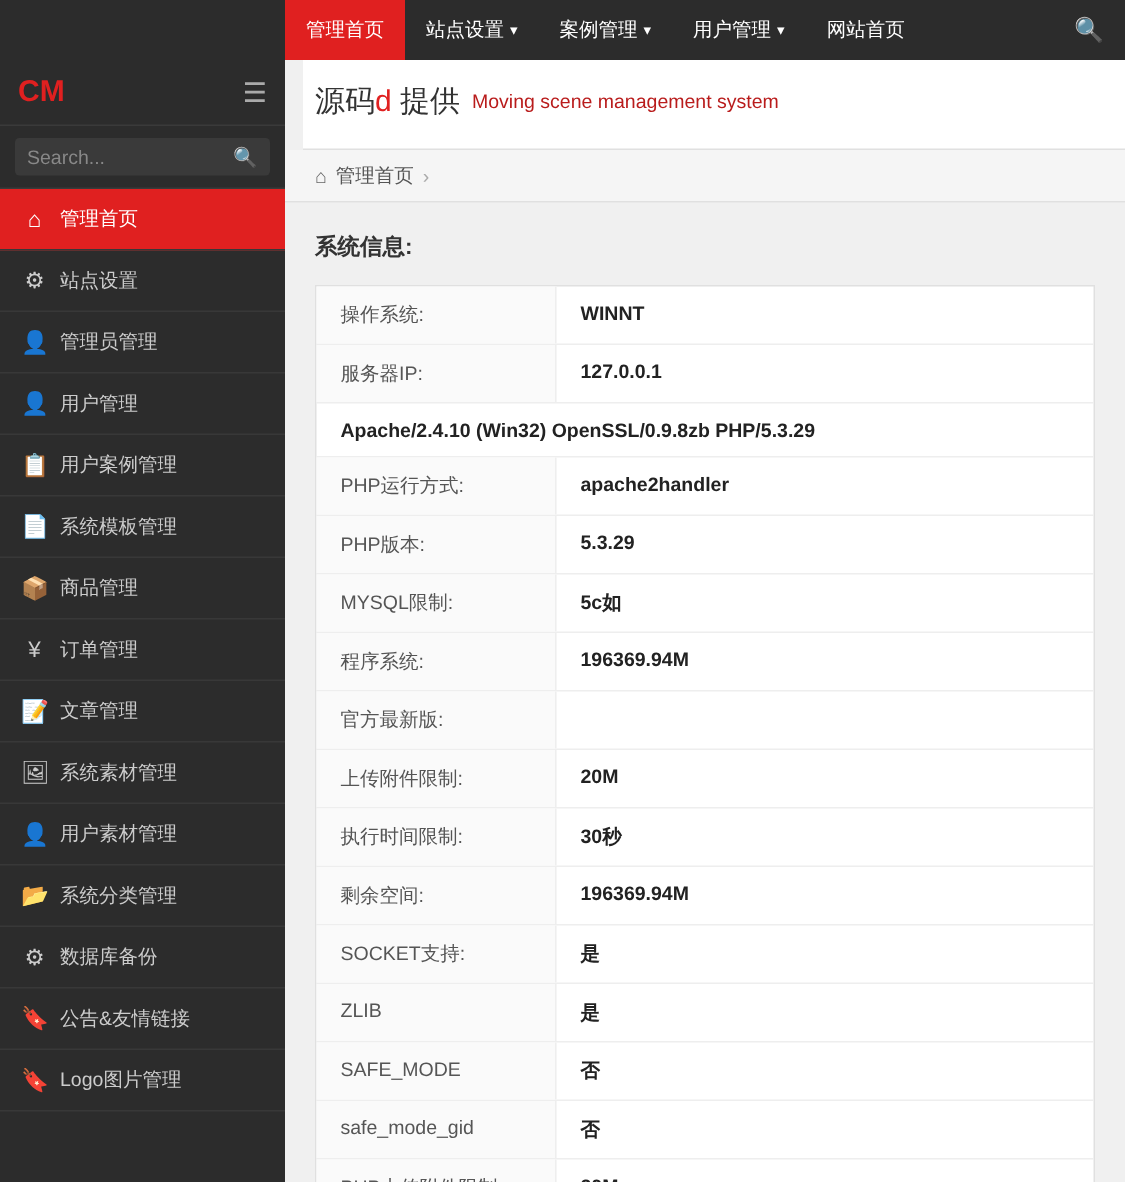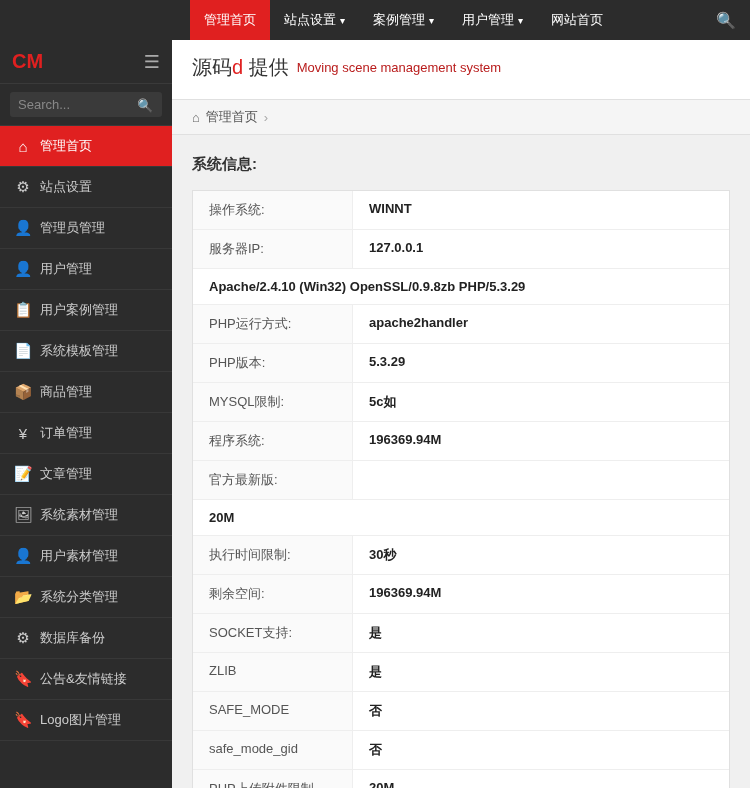--- a/index.html
+++ b/index.html
@@ -41,21 +41,21 @@
 
     
     .layout {
       display: flex;
       flex: 1;
       overflow: hidden;
     }
 
     
     .sidebar {
-      width: 172px;
+      width: 190px;
       background: #2c2c2c;
       flex-shrink: 0;
       display: flex;
       flex-direction: column;
       overflow-y: auto;
     }
     .sidebar-header {
       padding: 10px 12px;
       display: flex;
       align-items: center;
@@ -119,22 +119,23 @@
     
     .main {
       flex: 1;
       display: flex;
       flex-direction: column;
       overflow-y: auto;
       background: #f0f0f0;
     }
     .page-header {
       background: #fff;
-      padding: 14px 20px 10px 20px;
+      padding: 14px 20px 10px 8px;
       border-bottom: 1px solid #e0e0e0;
+      margin-left: 12px;
     }
     .page-title-row {
       display: flex;
       align-items: center;
       gap: 8px;
       margin-bottom: 8px;
     }
     .page-title {
       font-size: 20px;
       color: #333;
@@ -339,20 +340,21 @@
     <div class="info-value">5c如</div>
   </div>
           <div class="info-row">
     <div class="info-label">程序系统:</div>
     <div class="info-value">196369.94M</div>
   </div>
           <div class="info-row">
     <div class="info-label">官方最新版:</div>
   </div>
           <div class="info-row">
+    <div class="info-label">上传附件限制:</div>
     <div class="info-value">20M</div>
   </div>
           <div class="info-row">
     <div class="info-label">执行时间限制:</div>
     <div class="info-value">30秒</div>
   </div>
           <div class="info-row">
     <div class="info-label">剩余空间:</div>
     <div class="info-value">196369.94M</div>
   </div>

